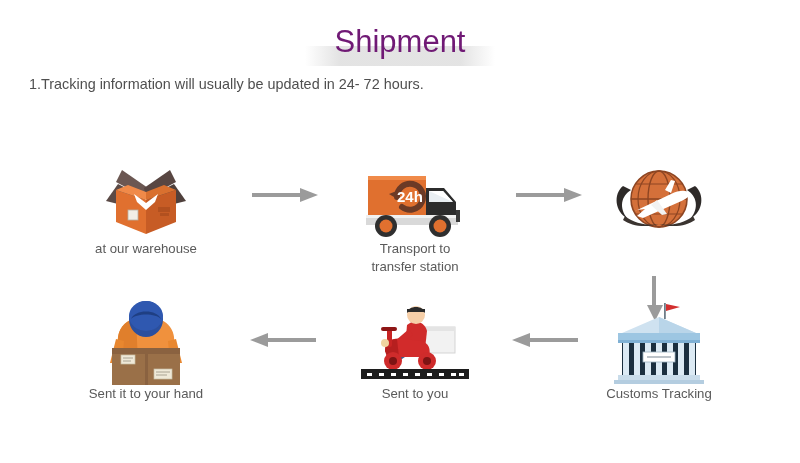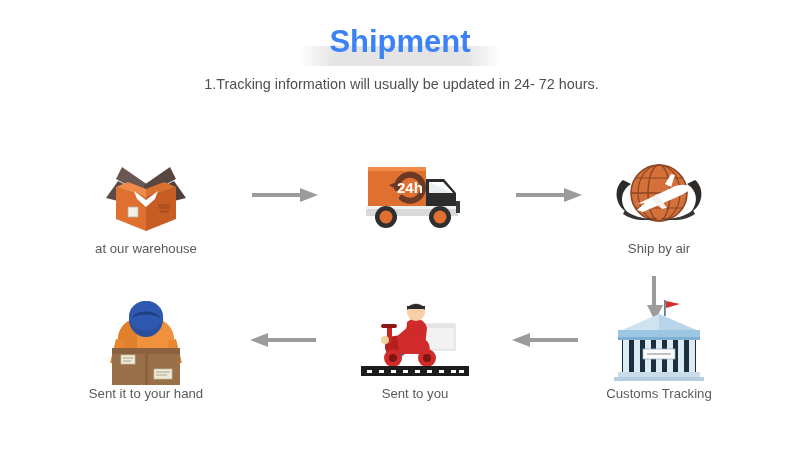--- a/index.html
+++ b/index.html
@@ -36,35 +36,34 @@
     right: 0;
     top: 24px;
     height: 20px;
     background: linear-gradient(to right, rgba(225,225,225,0) 0%, rgba(226,226,226,0.95) 18%, rgba(226,226,226,0.95) 82%, rgba(225,225,225,0) 100%);
     z-index: 0;
   }
   .title-text {
     position: relative;
     z-index: 1;
     font-size: 31px;
-    font-weight: bold;
-    color: #3b82f6;
+    font-weight: normal;
+    color: #701a75;
     letter-spacing: 0px;
   }
 
   
   .notes {
     position: absolute;
     top: 74px;
     left: 29px;
     width: 745px;
     font-size: 14.4px;
     line-height: 21.5px;
     color: #4f4f4f;
-    text-align: center;
   }
   .notes div { white-space: normal; }
 
   
   .flow {
     position: absolute;
     top: 148px;
     left: 0;
     width: 800px;
   }
@@ -77,21 +76,21 @@
     width: 190px;
     text-align: center;
   }
   .cell.c1 { left: 51px; }
   .cell.c2 { left: 320px; }
   .cell.c3 { left: 564px; }
 
   .art {
     height: 92px;
     display: flex;
-    align-items: center;
+    align-items: flex-end;
     justify-content: center;
   }
   .caption {
     font-size: 13.2px;
     line-height: 18px;
     color: #5a5a5a;
   }
 
   
   .arrow-h {
@@ -185,20 +184,24 @@
 
           <circle cx="26" cy="60" r="11" fill="#2f2f2f"></circle>
           <circle cx="26" cy="60" r="6.5" fill="#e0702f"></circle>
           <circle cx="80" cy="60" r="11" fill="#2f2f2f"></circle>
           <circle cx="80" cy="60" r="6.5" fill="#e0702f"></circle>
 
           <path d="M37 31 a13 13 0 1 1 5 10" fill="none" stroke="#6b3a26" stroke-width="6" stroke-linecap="round"></path>
           <polygon points="39,24 29,28 39,34" fill="#6b3a26"></polygon>
           <text x="37" y="36" font-family="Liberation Sans, sans-serif" font-size="15" font-weight="bold" fill="#ffffff">24h</text>
         </svg>
+      </div>
+      <div class="caption">
+        <div>Transport to</div>
+        <div>transfer station</div>
       </div>
     </div>
 
     <div class="arrow-h a2">
       <svg width="66" height="22" viewBox="0 0 66 22">
         <rect x="0" y="9" width="52" height="4" fill="#9b9b9b"></rect>
         <polygon points="48,4 66,11 48,18" fill="#9b9b9b"></polygon>
       </svg>
     </div>
 
@@ -217,23 +220,20 @@
           <path d="M22 24 H70" stroke="#8d4522" stroke-width="1.2" fill="none"></path>
           <path d="M22 54 H70" stroke="#8d4522" stroke-width="1.2" fill="none"></path>
 
           <path d="M20 52 L58 34 C66 30 74 30 76 33 C78 36 72 40 64 43 L30 58 L24 56 L32 49 L24 50 Z" fill="#ffffff"></path>
           <path d="M44 40 L54 54 L49 55 L38 45 Z" fill="#f2f2f2"></path>
           <path d="M52 30 L58 20 L62 21 L58 33 Z" fill="#ffffff"></path>
 
           <path d="M12 56 C22 64 36 66 46 64 C32 68 18 66 10 60 Z" fill="#3a3430"></path>
           <path d="M80 56 C70 64 56 66 46 64 C60 68 74 66 82 60 Z" fill="#3a3430"></path>
         </svg>
-      </div>
-      <div class="caption">
-        <div>Ship by air</div>
       </div>
     </div>
 
     <div class="arrow-v">
       <svg width="22" height="45" viewBox="0 0 22 45">
         <rect x="8" y="0" width="4" height="33" fill="#9b9b9b"></rect>
         <polygon points="3,29 19,29 11,45" fill="#9b9b9b"></polygon>
       </svg>
     </div>
   </div>

